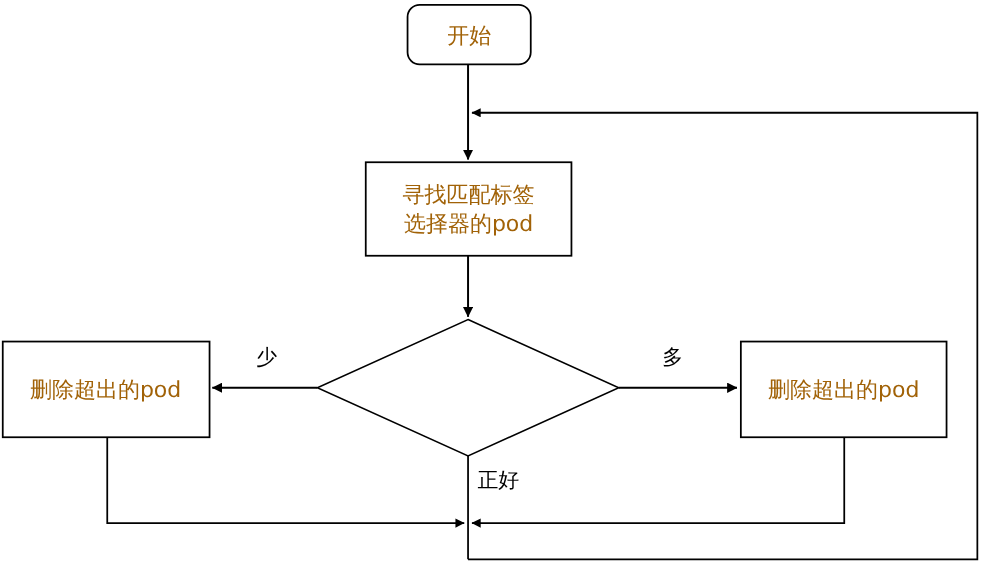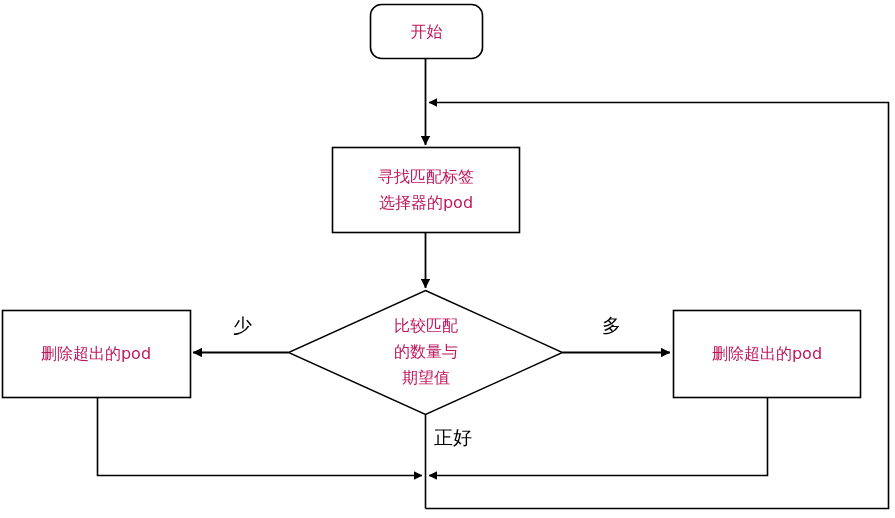--- a/index.html
+++ b/index.html
@@ -23,22 +23,22 @@
     top: 0;
     width: 895px;
     height: 518px;
   }
   .node-label {
     position: absolute;
     display: flex;
     align-items: center;
     justify-content: center;
     text-align: center;
-    color: #be185d;
-    font-size: 16px;
+    color: #a16207;
+    font-size: 20px;
     line-height: 26px;
     white-space: pre-line;
     pointer-events: none;
   }
   .edge-label {
     position: absolute;
     color: #000000;
     font-size: 19px;
     line-height: 22px;
     white-space: nowrap;
@@ -101,23 +101,20 @@
 
     
     <path d="M 425.5 508.5 L 888.5 508.5 L 888.5 102.5 L 429 102.5" fill="none" stroke="#000000" stroke-width="1.6" marker-end="url(#arrow)"></path>
   </svg>
 
   <div class="node-label" id="label-start">开始</div>
 
   <div class="node-label" id="label-find">寻找匹配标签
 选择器的pod</div>
 
-  <div class="node-label" id="label-compare">比较匹配
-的数量与
-期望值</div>
 
   <div class="node-label" id="label-scale-down">删除超出的pod</div>
 
   <div class="node-label" id="label-scale-up">删除超出的pod</div>
 
   <div class="edge-label" id="label-few">少</div>
 
   <div class="edge-label" id="label-many">多</div>
 
   <div class="edge-label" id="label-exact">正好</div>

